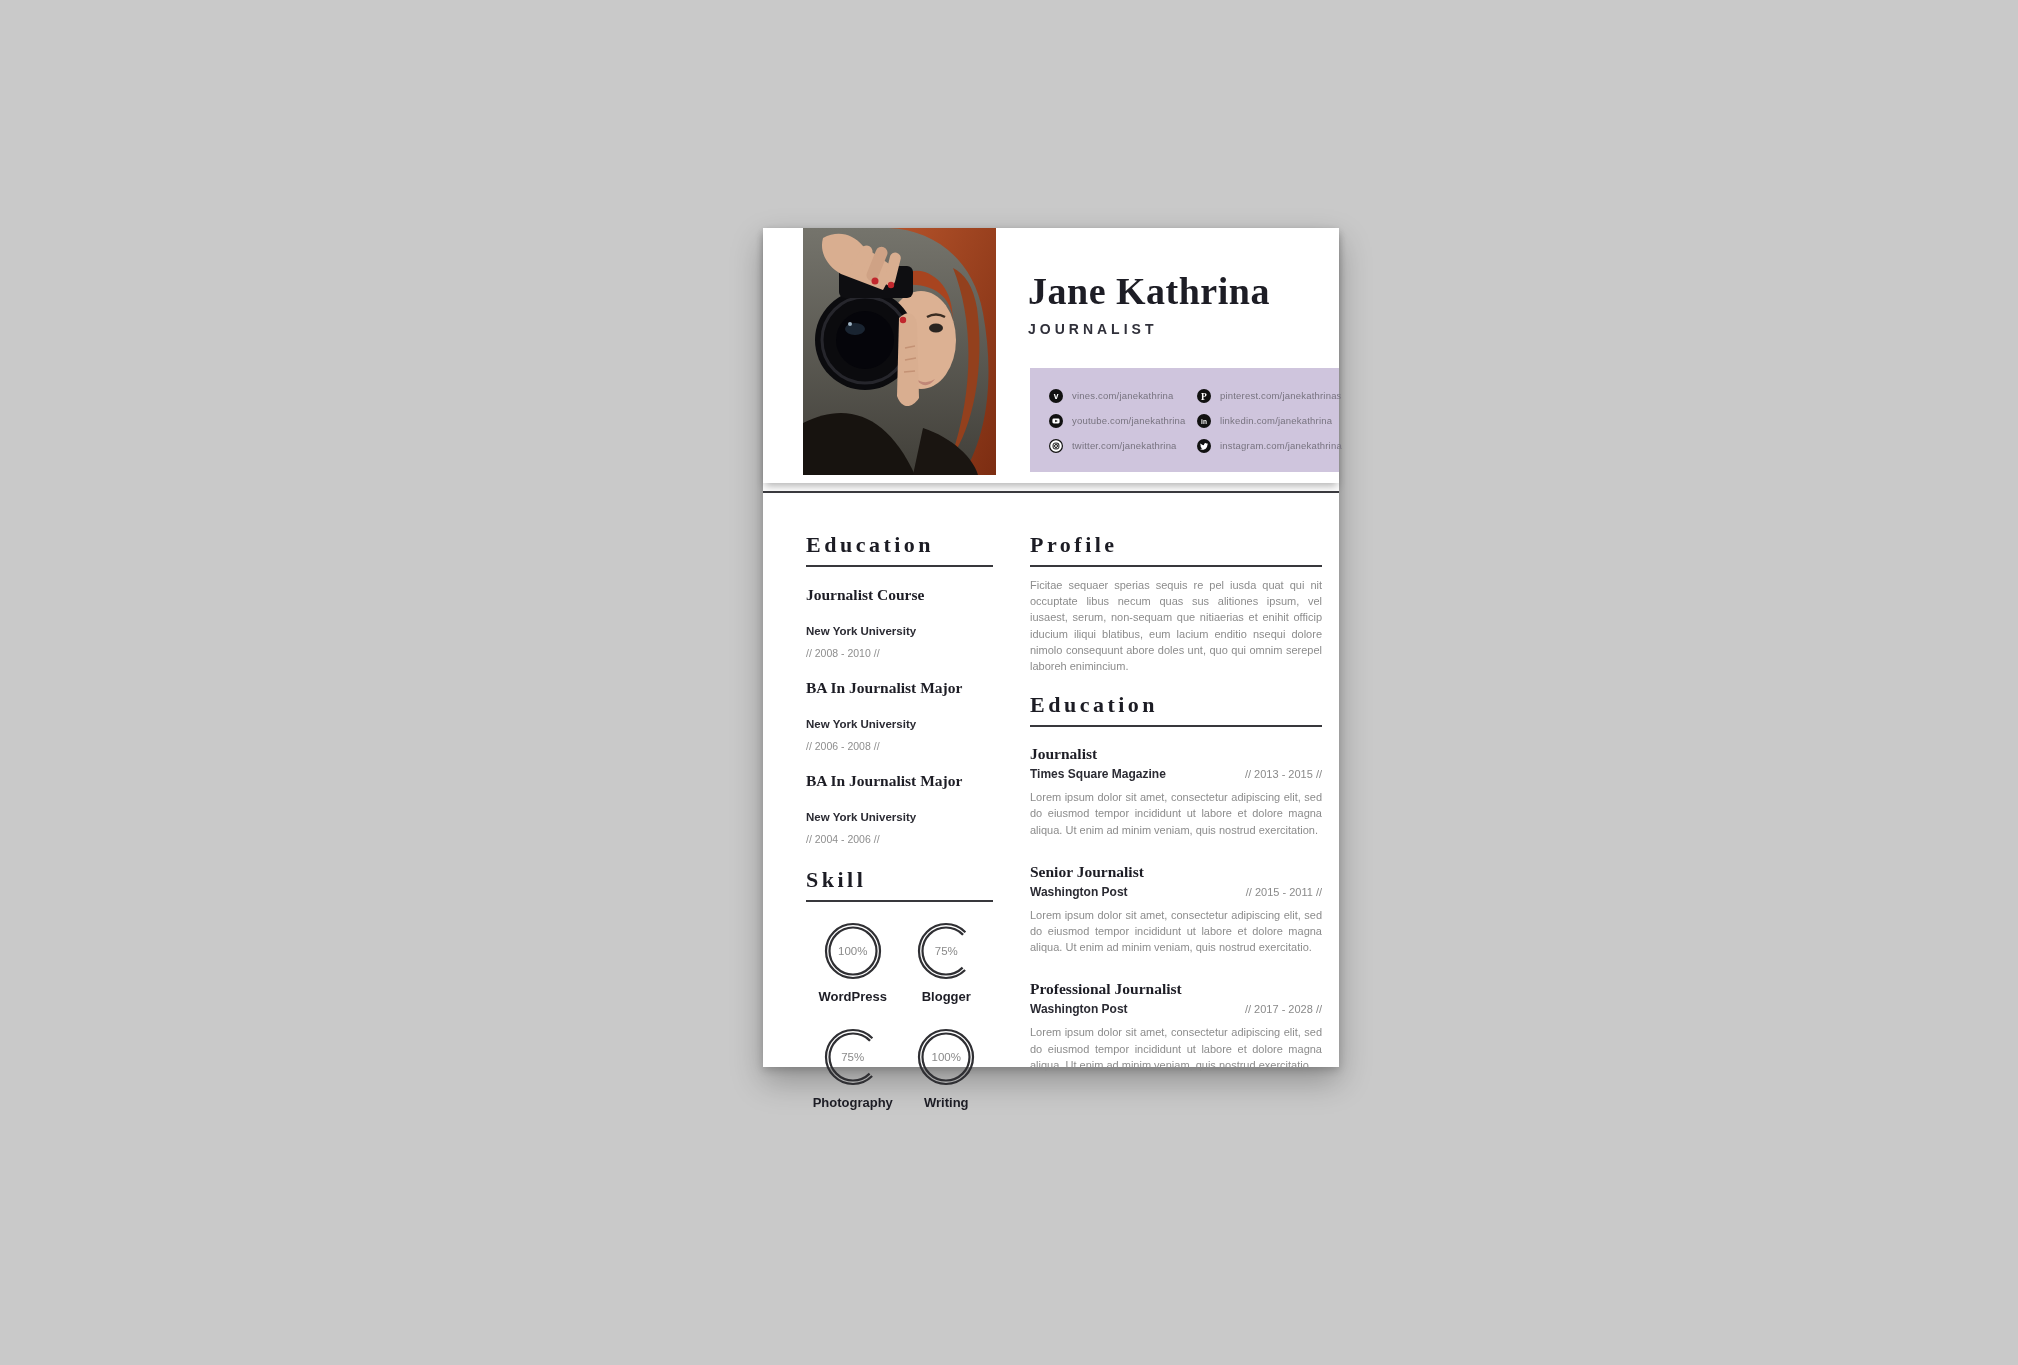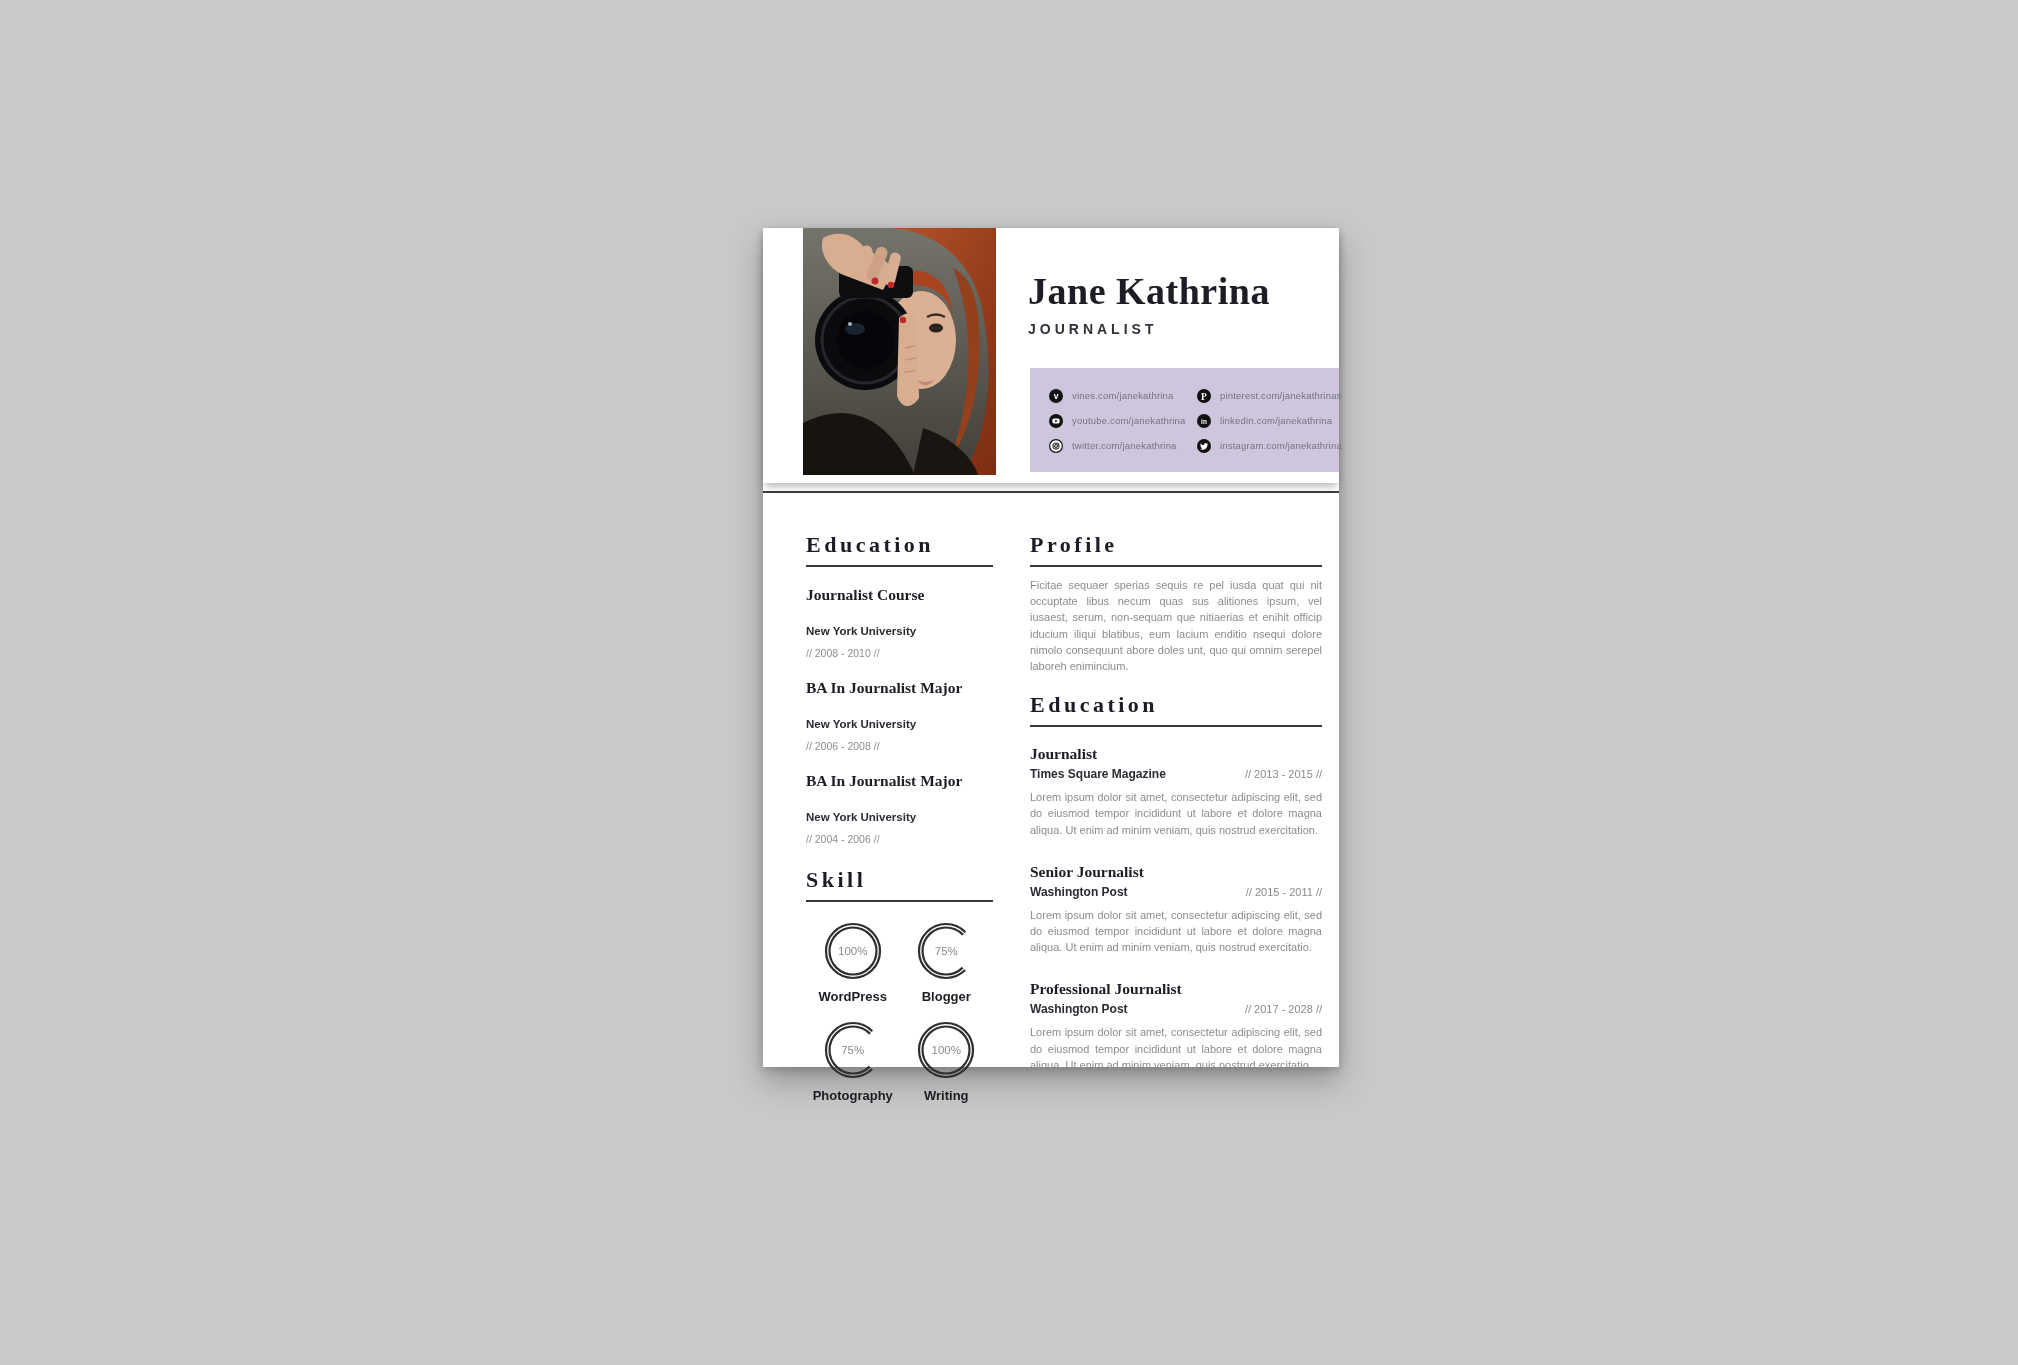--- a/index.html
+++ b/index.html
@@ -38,21 +38,21 @@
               letter-spacing:3.5px; color:#1c1c24; line-height:26px; }
   .sec-rule { height:2px; background:#38383c; margin-top:7px; }
 
   .edu-entry { margin-top:18px; }
   .edu-title { font-family:"Liberation Serif", serif; font-weight:bold; font-size:15.5px;
                color:#1d1d25; line-height:20px; }
   .edu-school { margin-top:19px; font-size:11.5px; font-weight:bold; color:#2b2b33; line-height:15px; }
   .edu-dates { margin-top:7px; font-size:10.5px; color:#8e8e8e; line-height:14px; }
 
   .skill-head { margin-top:21px; }
-  .skills { margin-top:19px; display:grid; grid-template-columns:1fr 1fr; row-gap:16px;
+  .skills { margin-top:19px; display:grid; grid-template-columns:1fr 1fr; row-gap:23px;
             justify-items:center; }
   .skill { display:flex; flex-direction:column; align-items:center; }
   .ring-wrap { position:relative; width:60px; height:60px; }
   .ring-wrap svg { width:60px; height:60px; display:block; }
   .ring-wrap circle { fill:none; stroke:#2f2f33; stroke-width:2.2; }
   .pct { position:absolute; inset:0; display:flex; align-items:center; justify-content:center;
          font-size:11.5px; color:#8a8a8a; }
   .skill-label { margin-top:8px; font-size:13px; font-weight:bold; color:#1d1d25; }
 
   .para { text-align:justify; font-size:11px; line-height:16.2px; color:#8c8c8c; }

